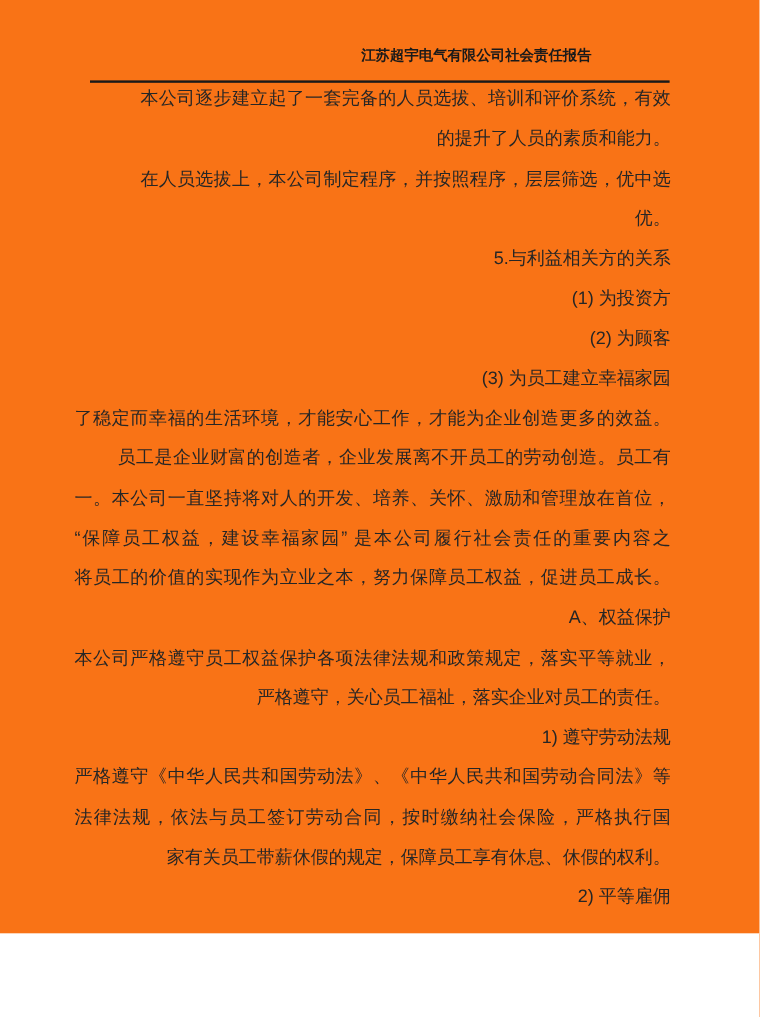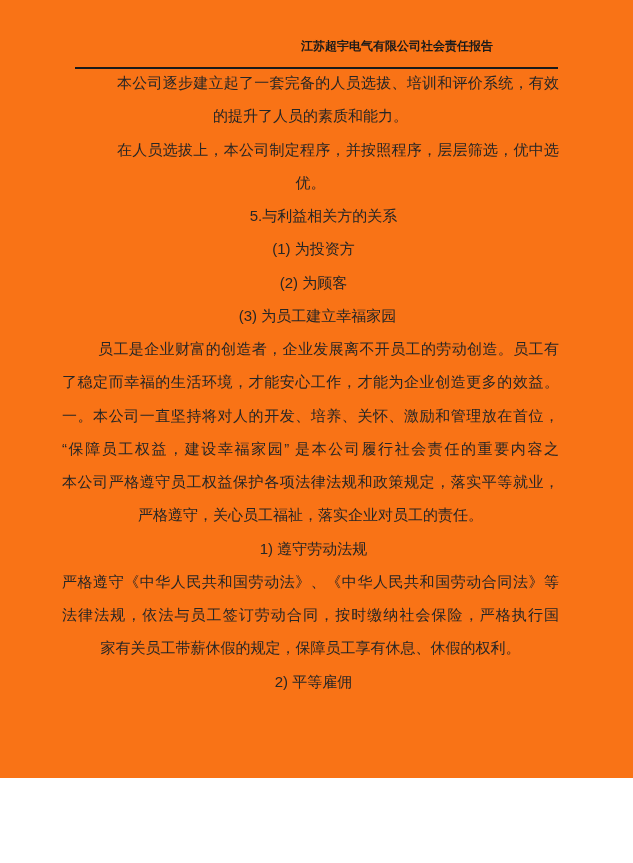--- a/index.html
+++ b/index.html
@@ -44,21 +44,21 @@
     width: 497px;   
     color: #262626;
   }
   .ln {
     box-sizing: border-box;
     width: 100%;
     height: 33.25px;
     line-height: 33.25px;
     font-size: 15px;
     white-space: nowrap;
-    text-align: center;
+    text-align: right;
   }
   .ln.jf {
     white-space: normal;
     text-align: justify;
     text-align-last: justify;
     text-justify: inter-ideograph;
   }
   .page-number {
     position: absolute;
     top: 810px;
@@ -80,24 +80,26 @@
 
   <div class="body-text">
     <div class="ln jf" style="padding-left:55px">本公司逐步建立起了一套完备的人员选拔、培训和评价系统，有效</div>
     <div class="ln">的提升了人员的素质和能力。</div>
     <div class="ln jf" style="padding-left:55px">在人员选拔上，本公司制定程序，并按照程序，层层筛选，优中选</div>
     <div class="ln">优。</div>
     <div class="ln" style="padding-left:26px">5.与利益相关方的关系</div>
     <div class="ln" style="padding-left:6px">(1) 为投资方</div>
     <div class="ln" style="padding-left:6px">(2) 为顾客</div>
     <div class="ln" style="padding-left:14px">(3) 为员工建立幸福家园</div>
+    <div class="ln jf">了稳定而幸福的生活环境，才能安心工作，才能为企业创造更多的效益。</div>
     <div class="ln jf" style="padding-left:36px">员工是企业财富的创造者，企业发展离不开员工的劳动创造。员工有</div>
-    <div class="ln jf">了稳定而幸福的生活环境，才能安心工作，才能为企业创造更多的效益。</div>
     <div class="ln jf">一。本公司一直坚持将对人的开发、培养、关怀、激励和管理放在首位，</div>
     <div class="ln jf">“保障员工权益，建设幸福家园” 是本公司履行社会责任的重要内容之</div>
+    <div class="ln jf">将员工的价值的实现作为立业之本，努力保障员工权益，促进员工成长。</div>
+    <div class="ln">A、权益保护</div>
     <div class="ln jf">本公司严格遵守员工权益保护各项法律法规和政策规定，落实平等就业，</div>
     <div class="ln">严格遵守，关心员工福祉，落实企业对员工的责任。</div>
     <div class="ln" style="padding-left:6px">1) 遵守劳动法规</div>
     <div class="ln jf">严格遵守《中华人民共和国劳动法》、《中华人民共和国劳动合同法》等</div>
     <div class="ln jf">法律法规，依法与员工签订劳动合同，按时缴纳社会保险，严格执行国</div>
     <div class="ln">家有关员工带薪休假的规定，保障员工享有休息、休假的权利。</div>
     <div class="ln" style="padding-left:6px">2) 平等雇佣</div>
   </div>
 
   <div class="page-number">4</div>

